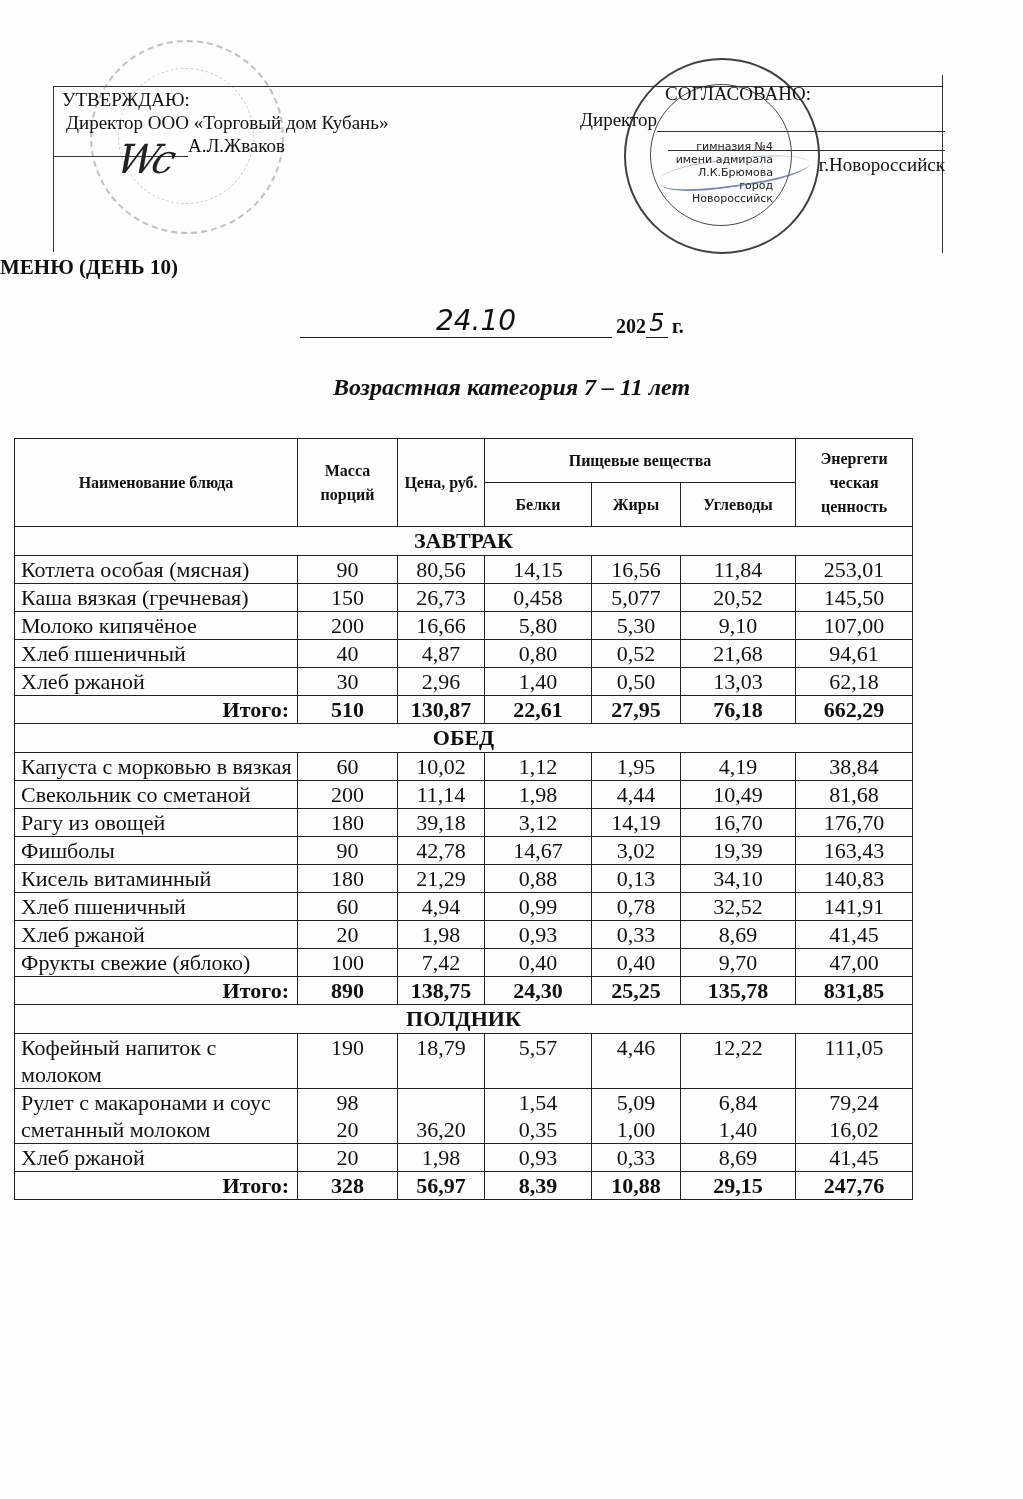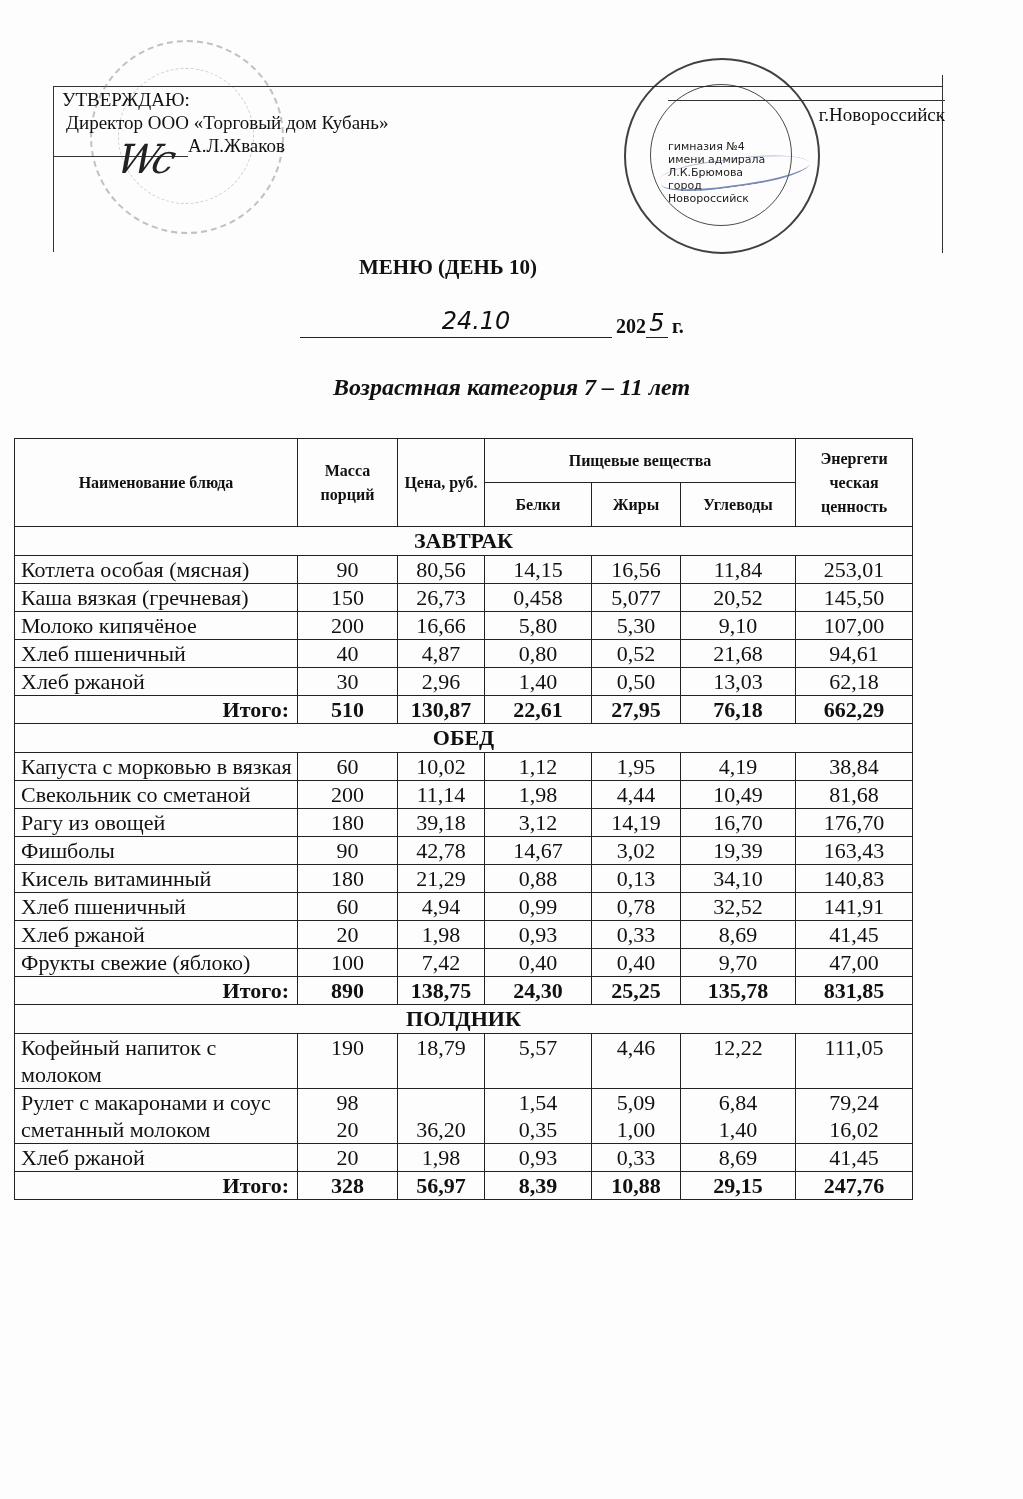--- a/index.html
+++ b/index.html
@@ -27,31 +27,31 @@
 
   
   .stamp-left { left: 90px; top: 40px; width: 190px; height: 190px; border-radius: 50%;
                 border: 2px dashed rgba(120,120,120,0.45); }
   .stamp-left-inner { left: 118px; top: 68px; width: 134px; height: 134px; border-radius: 50%;
                 border: 1.5px dashed rgba(120,120,120,0.35); }
   .stamp-right { left: 624px; top: 58px; width: 192px; height: 192px; border-radius: 50%;
                  border: 2.5px solid rgba(30,30,30,0.85); }
   .stamp-right-inner { left: 650px; top: 84px; width: 140px; height: 140px; border-radius: 50%;
                  border: 1.5px solid rgba(30,30,30,0.8); }
-  .stamp-right-text { left: 668px; top: 140px; width: 105px; text-align: left; font-family: "DejaVu Sans", sans-serif;
+  .stamp-right-text { left: 668px; top: 140px; width: 105px; text-align: right; font-family: "DejaVu Sans", sans-serif;
                  font-size: 11px; line-height: 13px; color: #222; }
   .signature-right { left: 660px; top: 158px; width: 150px; height: 26px; border-radius: 40% 60% 50% 50%;
                  border-bottom: 2px solid rgba(60,90,150,0.7); border-top: 1.5px solid rgba(60,90,150,0.5); transform: rotate(-8deg); }
   .signature-left { left: 118px; top: 136px; font-family: "DejaVu Serif", serif; font-style: italic; font-size: 40px;
                  color: #222; transform: skewX(-15deg); letter-spacing: -6px; }
 
-  .page-title { left: 0; width: 896px; top: 255px; text-align: center; font-weight: bold; font-size: 21px; }
+  .page-title { left: 0; width: 896px; top: 255px; font-weight: bold; font-size: 21px; }
   .date-row { left: 300px; top: 306px; font-size: 20px; font-weight: bold; display: flex; align-items: flex-end; }
   .date-row .blank { width: 312px; border-bottom: 1.5px solid #222; text-align: center; font-family: "DejaVu Sans", sans-serif;
-                     font-weight: normal; font-size: 24px; font-style: italic; height: 32px; line-height: 30px; padding-left: 40px; box-sizing: border-box; }
+                     font-weight: normal; font-size: 28px; font-style: italic; height: 32px; line-height: 30px; padding-left: 40px; box-sizing: border-box; }
   .date-row .year { margin-left: 4px; }
   .date-row .year-digit { display: inline-block; font-family: "DejaVu Sans", sans-serif; font-weight: normal; font-style: italic;
                      font-size: 24px; border-bottom: 1.5px solid #222; width: 22px; text-align: center; }
   .age-cat { left: 0; width: 1023px; top: 374px; text-align: center; font-weight: bold; font-style: italic; font-size: 24px; }
 
   
   table.menu { position: absolute; left: 14px; top: 438px; width: 898px; border-collapse: collapse; table-layout: fixed; }
   table.menu td, table.menu th { border: 1.5px solid #222; padding: 0; }
   table.menu th { font-weight: bold; font-size: 16px; line-height: 24px; text-align: center; vertical-align: middle; }
   table.menu td { font-size: 22px; line-height: 27px; text-align: center; vertical-align: top; }
@@ -79,20 +79,25 @@
   </div>
 </div>
 <div class="abs signature-left">Wc</div>
 
 <div class="abs stamp-right"></div>
 <div class="abs stamp-right-inner"></div>
 <div class="abs stamp-right-text">гимназия №4 имени адмирала Л.К.Брюмова город Новороссийск</div>
 <div class="abs signature-right"></div>
 
 <div class="abs agree">
+  <div class="title">СОГЛАСОВАНО:</div>
+  <div class="row">
+    <span>Директор</span>
+    <span class="fill"></span>
+  </div>
   <div class="row2"></div>
   <div class="row3">
     <span>г.Новороссийск</span>
   </div>
 </div>
 
 <div class="abs page-title">МЕНЮ (ДЕНЬ 10)</div>
 <div class="abs date-row">
   <span class="blank">24.10</span>
   <span class="year">202</span>

